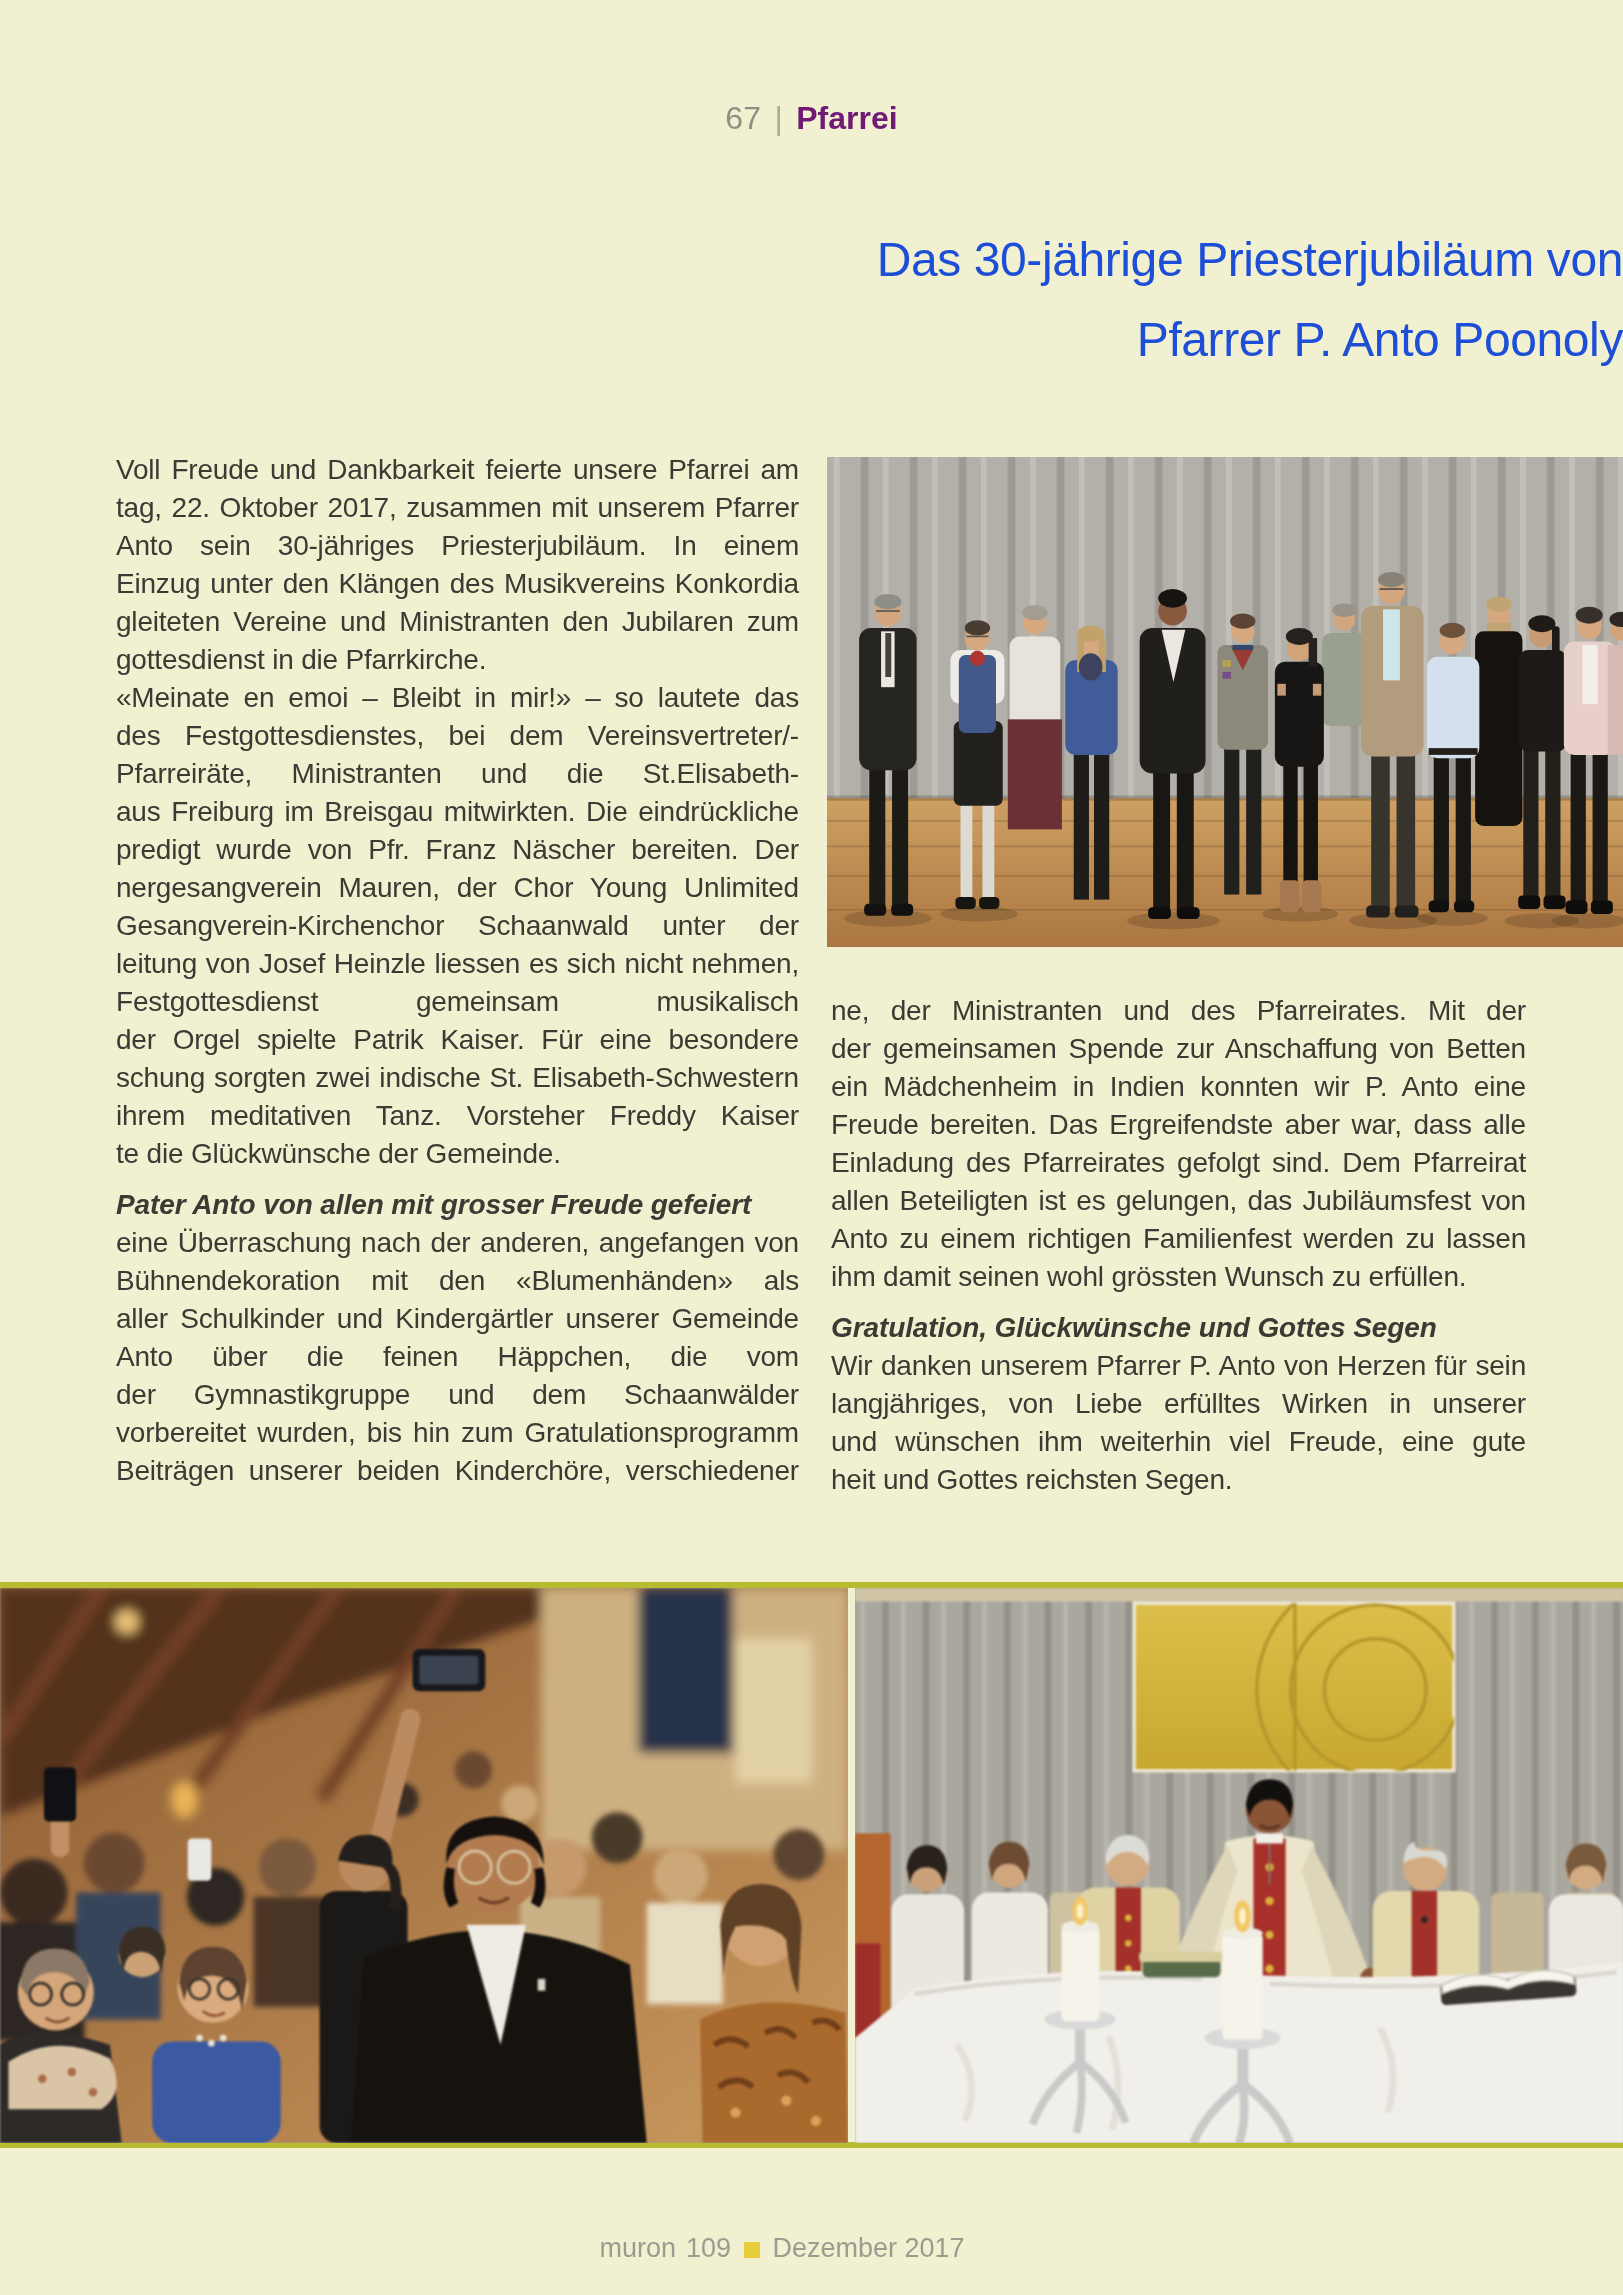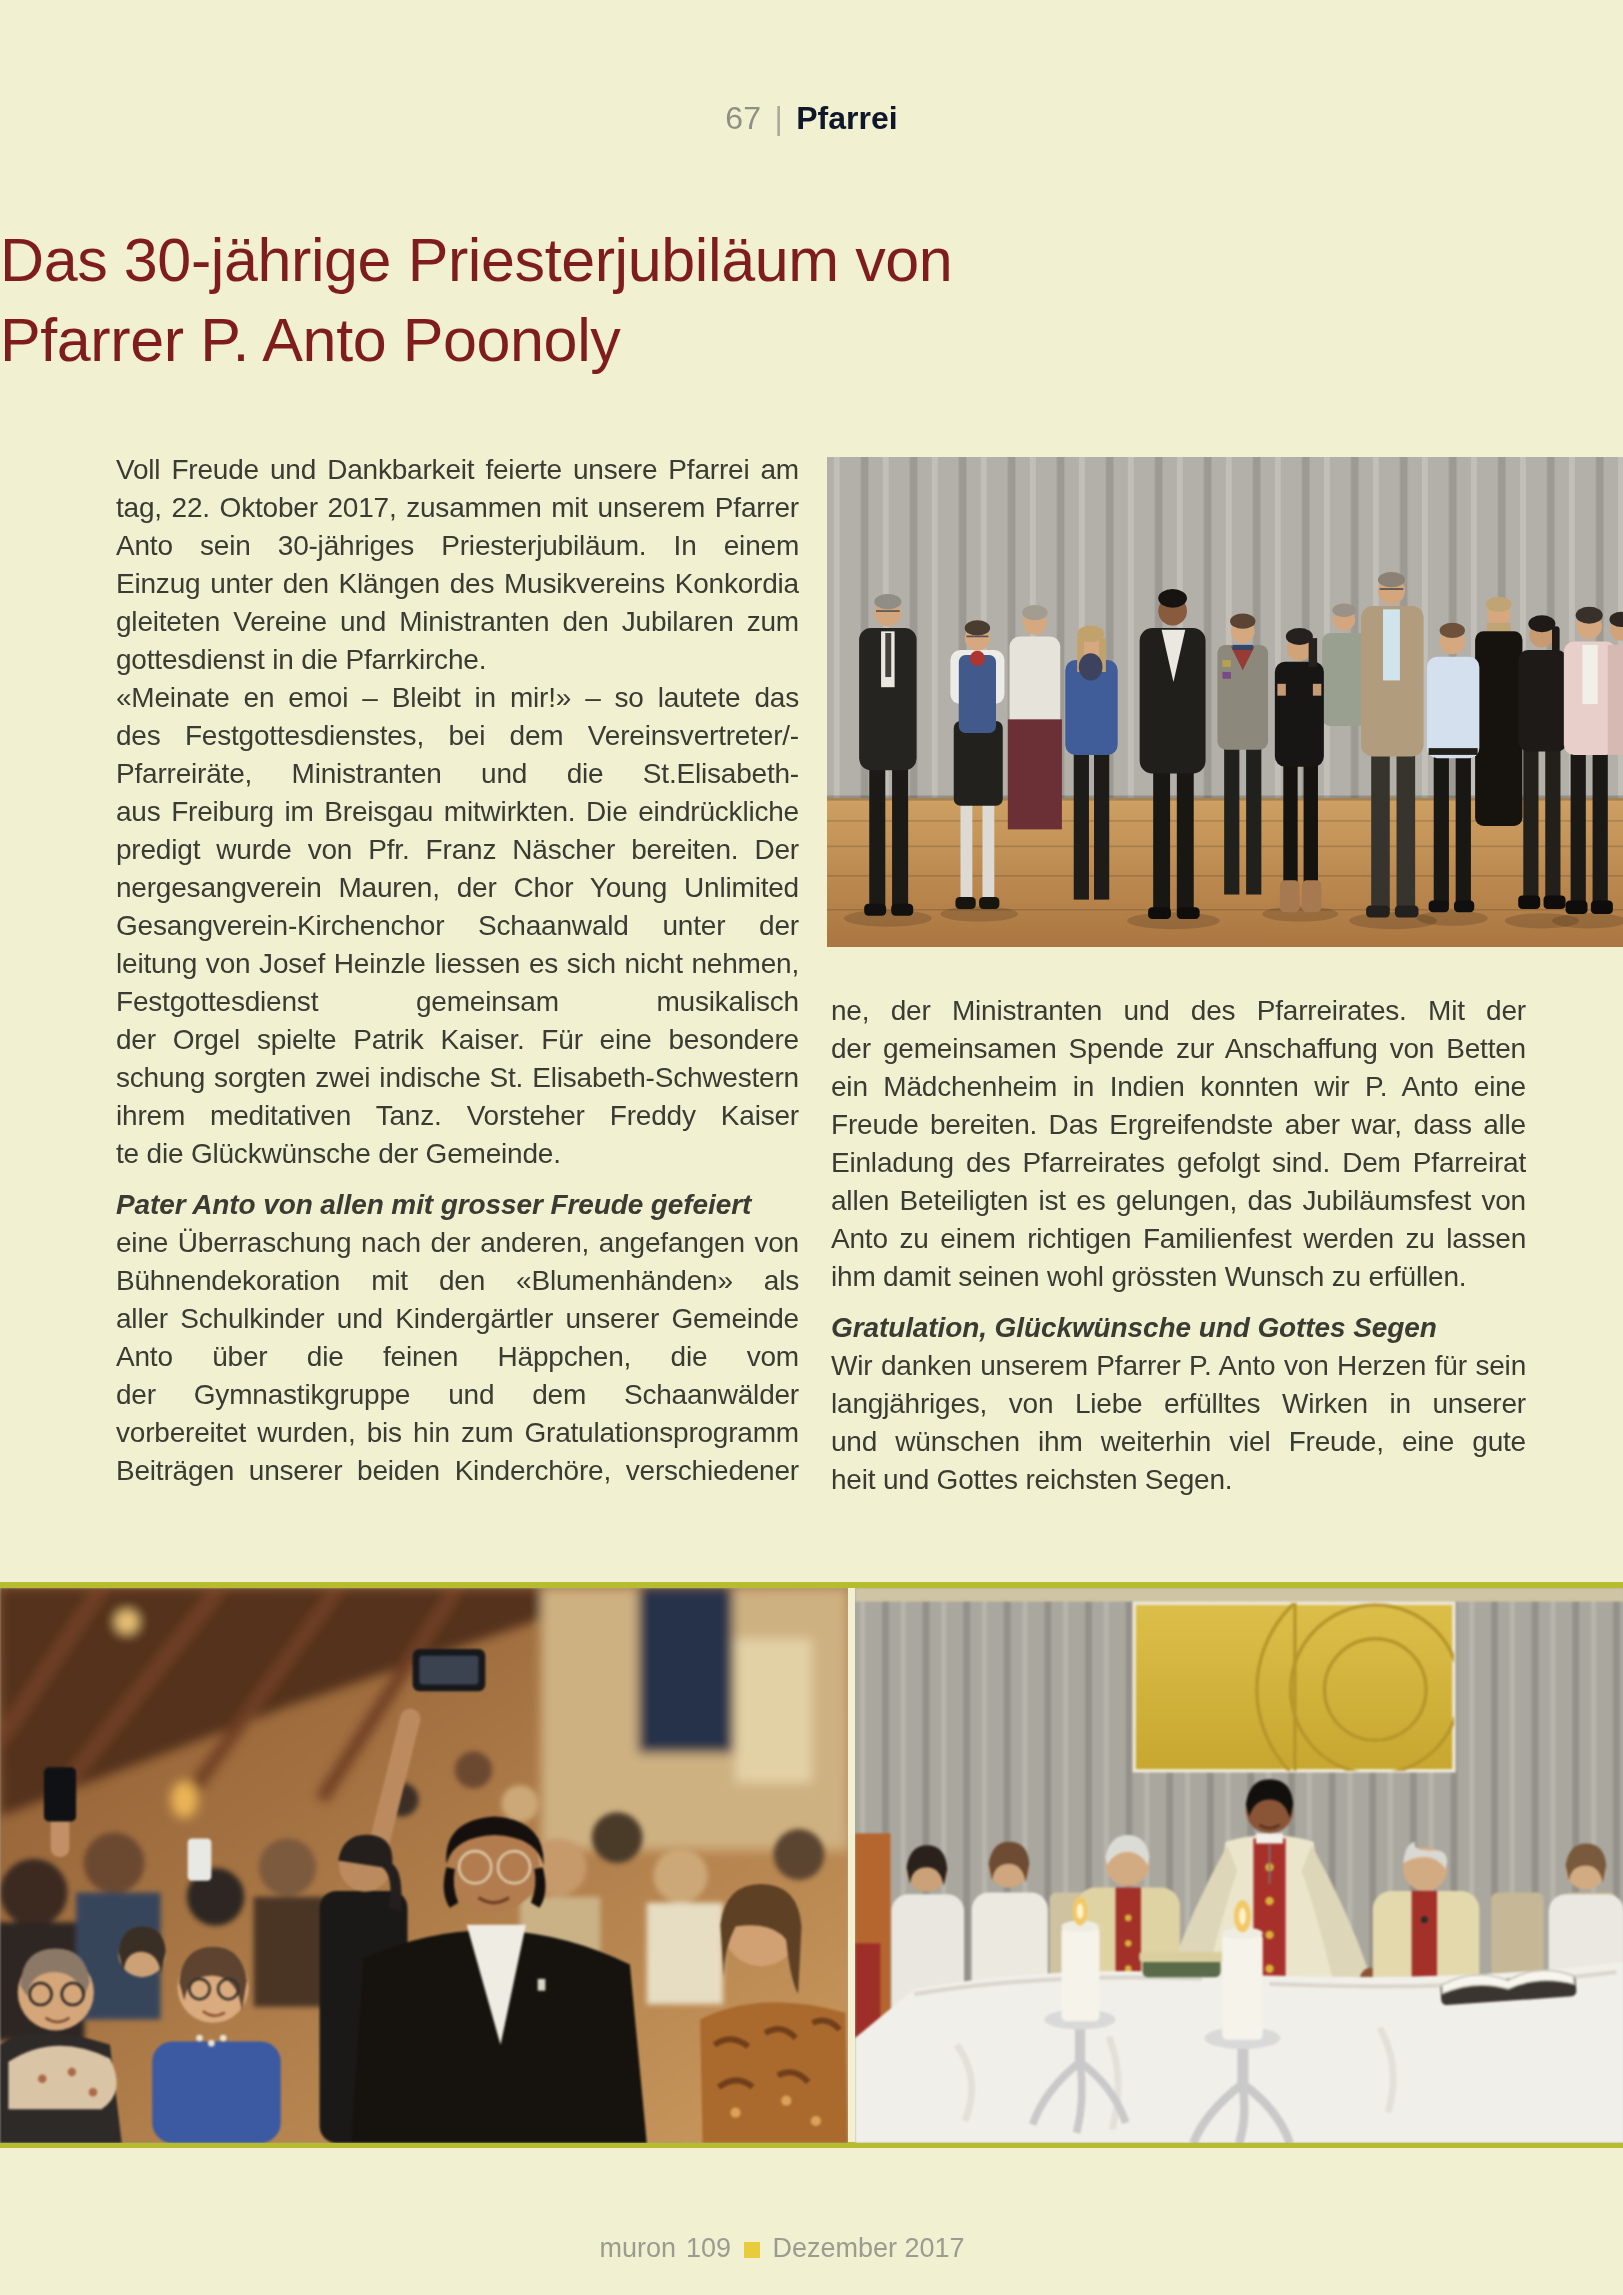--- a/index.html
+++ b/index.html
@@ -2,24 +2,24 @@
 <html style="font-size:13.5px"><head>
 <meta charset="utf-8">
 <style>
   html,body{margin:0;padding:0;background:#f1f0d1;}
   .page{position:relative;width:1623px;height:2295px;background:#f1f0d1;overflow:hidden;
         font-family:"Liberation Sans",sans-serif;}
   
   .pagehead{position:absolute;top:98px;left:0;width:1623px;text-align:center;
             font-size:32px;line-height:41px;color:#8f9083;}
   .pagehead .sep{color:#a9a99c;margin:0 13.5px;font-weight:300;}
-  .pagehead .section{color:#0f172a;font-weight:600;}
+  .pagehead .section{color:#701a75;font-weight:600;}
   
-  .title{position:absolute;top:220px;left:0;width:1623px;text-align:left;
-         font-size:61px;line-height:80px;color:#7f1d1d;font-weight:400;letter-spacing:-0.4px;}
+  .title{position:absolute;top:220px;left:0;width:1623px;text-align:right;
+         font-size:48px;line-height:80px;color:#1d4ed8;font-weight:400;letter-spacing:-0.4px;}
   
   .col{position:absolute;font-size:28px;line-height:38px;color:#3b3a33;letter-spacing:-0.2px;}
   .col-left{left:116px;top:451px;width:683px;}
   .col-right{left:831px;top:992px;width:695px;}
   .line{height:38px;text-align:justify;text-align-last:justify;overflow:hidden;}
   .line.short{text-align:left;text-align-last:left;}
   .line.h{font-weight:700;font-style:italic;margin-top:12.7px;letter-spacing:-0.1px;}
   
   figure{margin:0;}
   .photo{position:absolute;overflow:hidden;background:#a8a5a0;}

